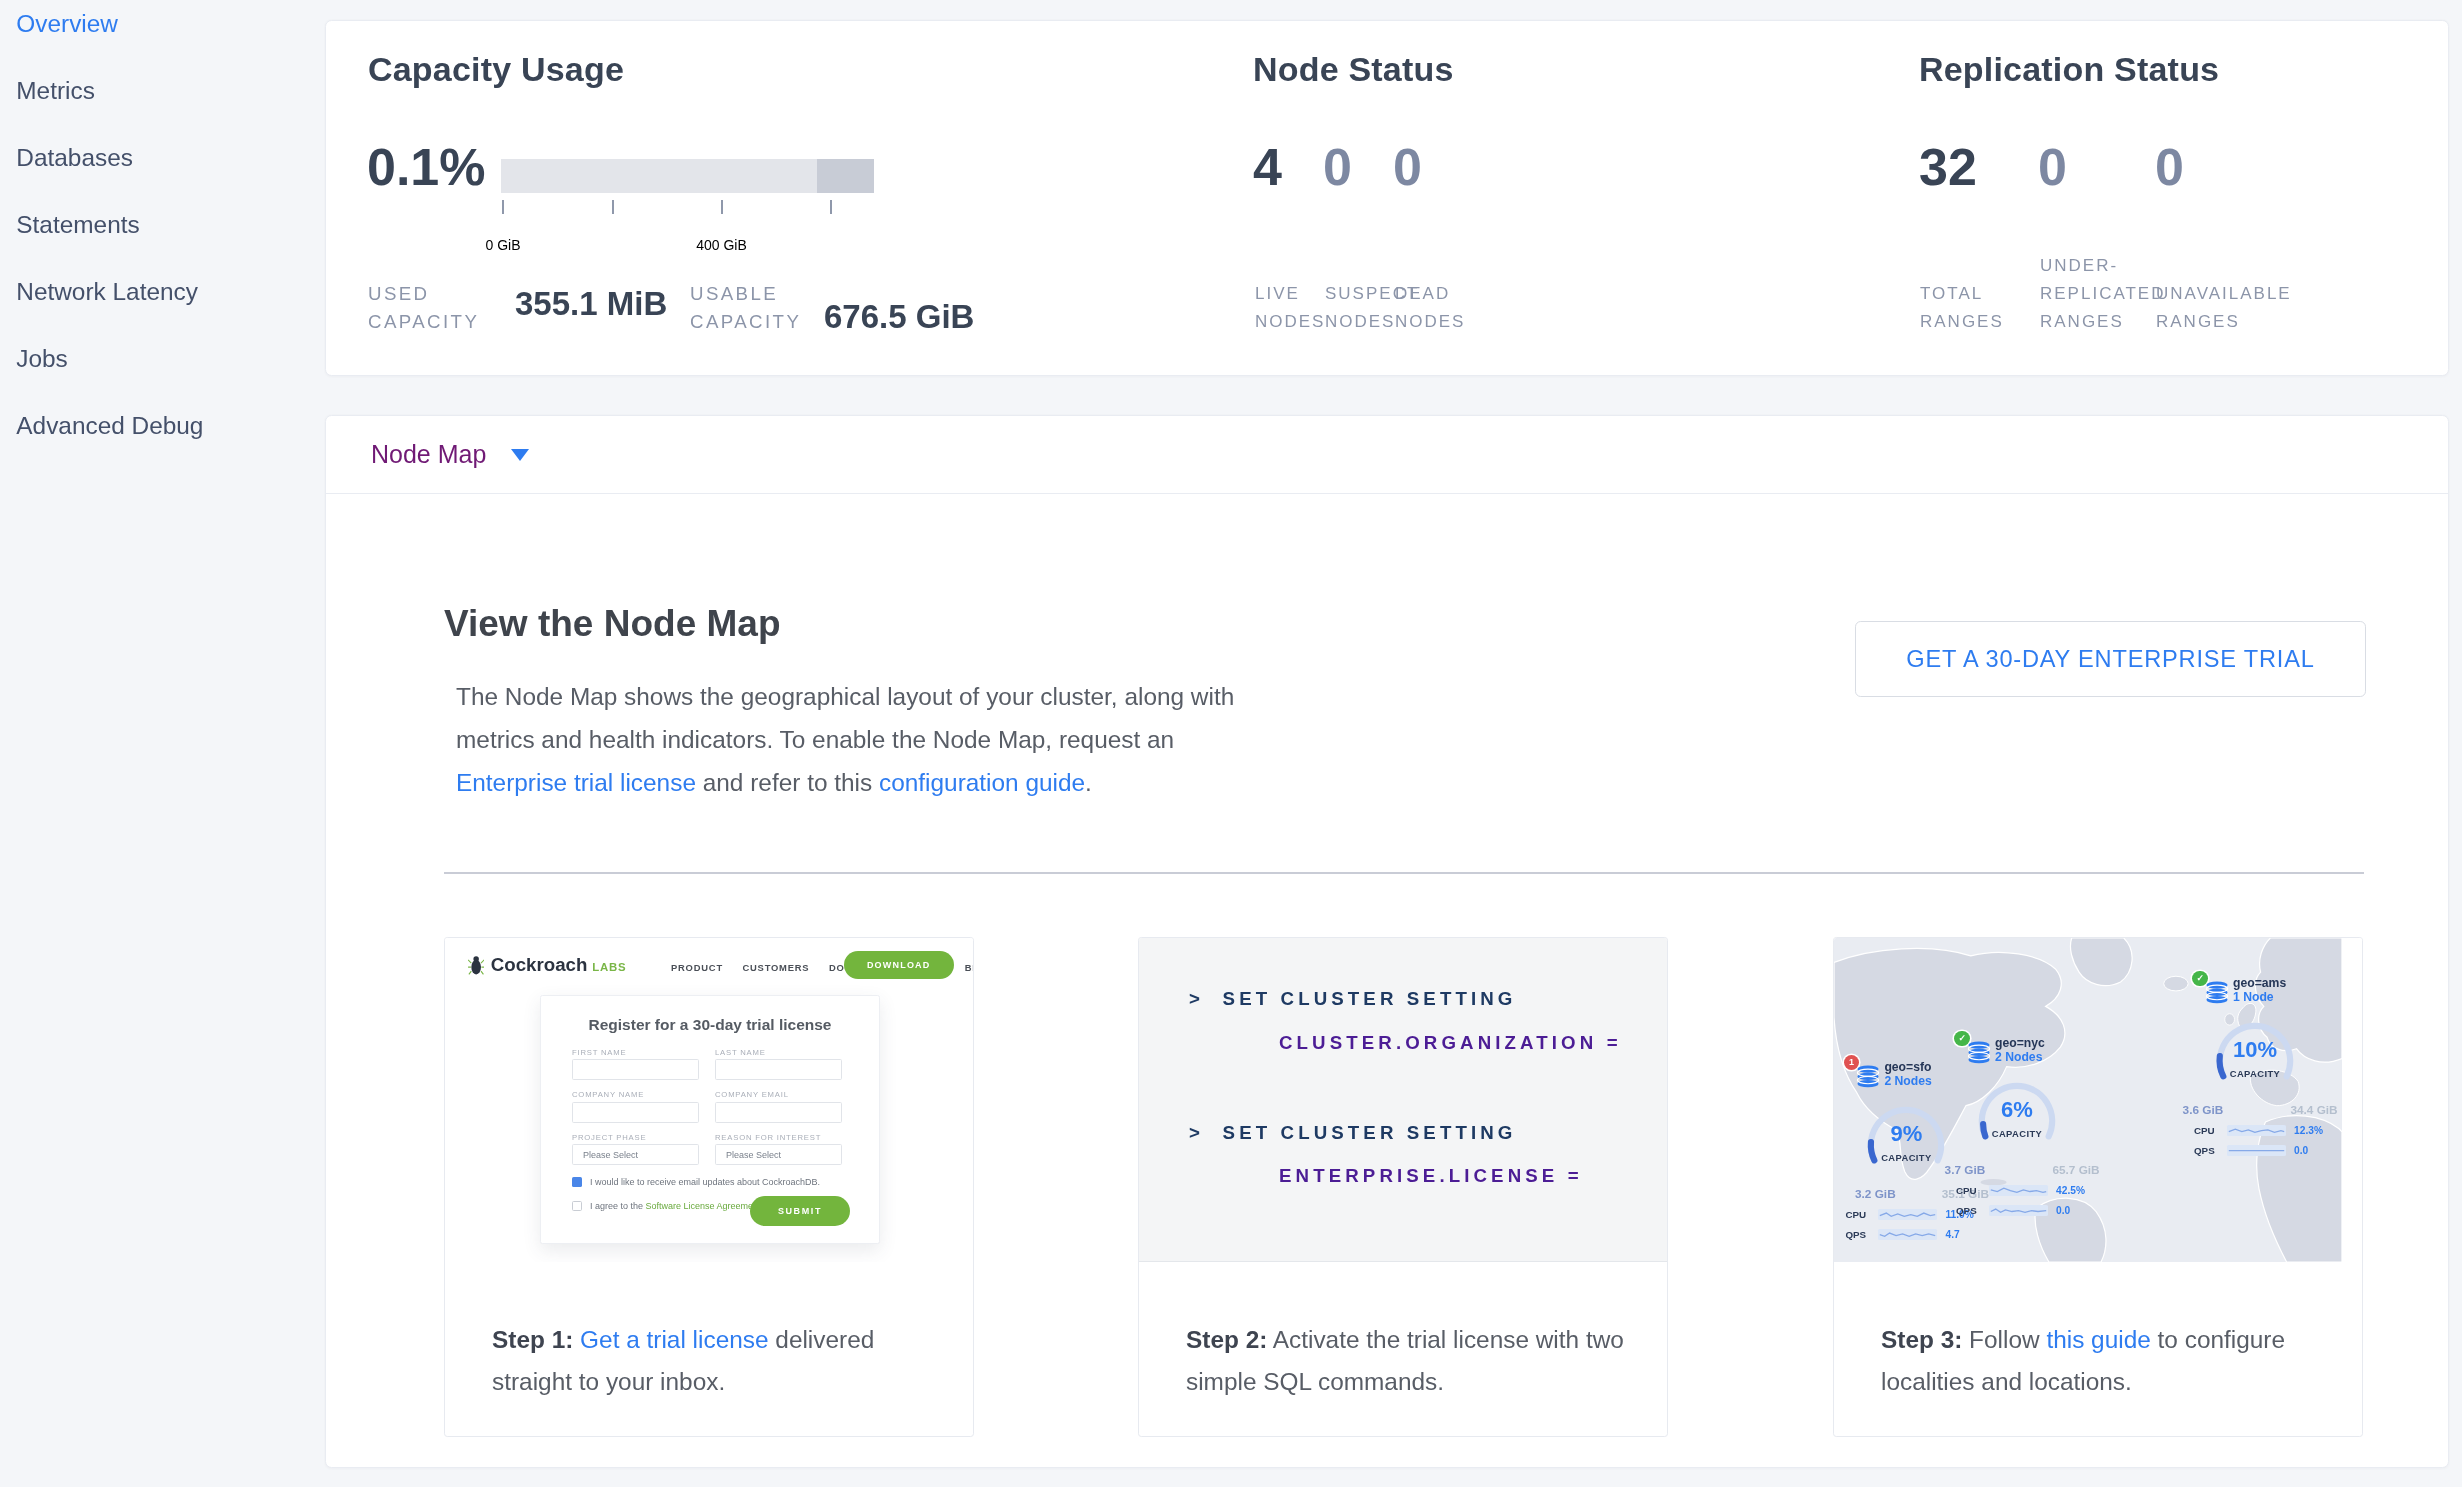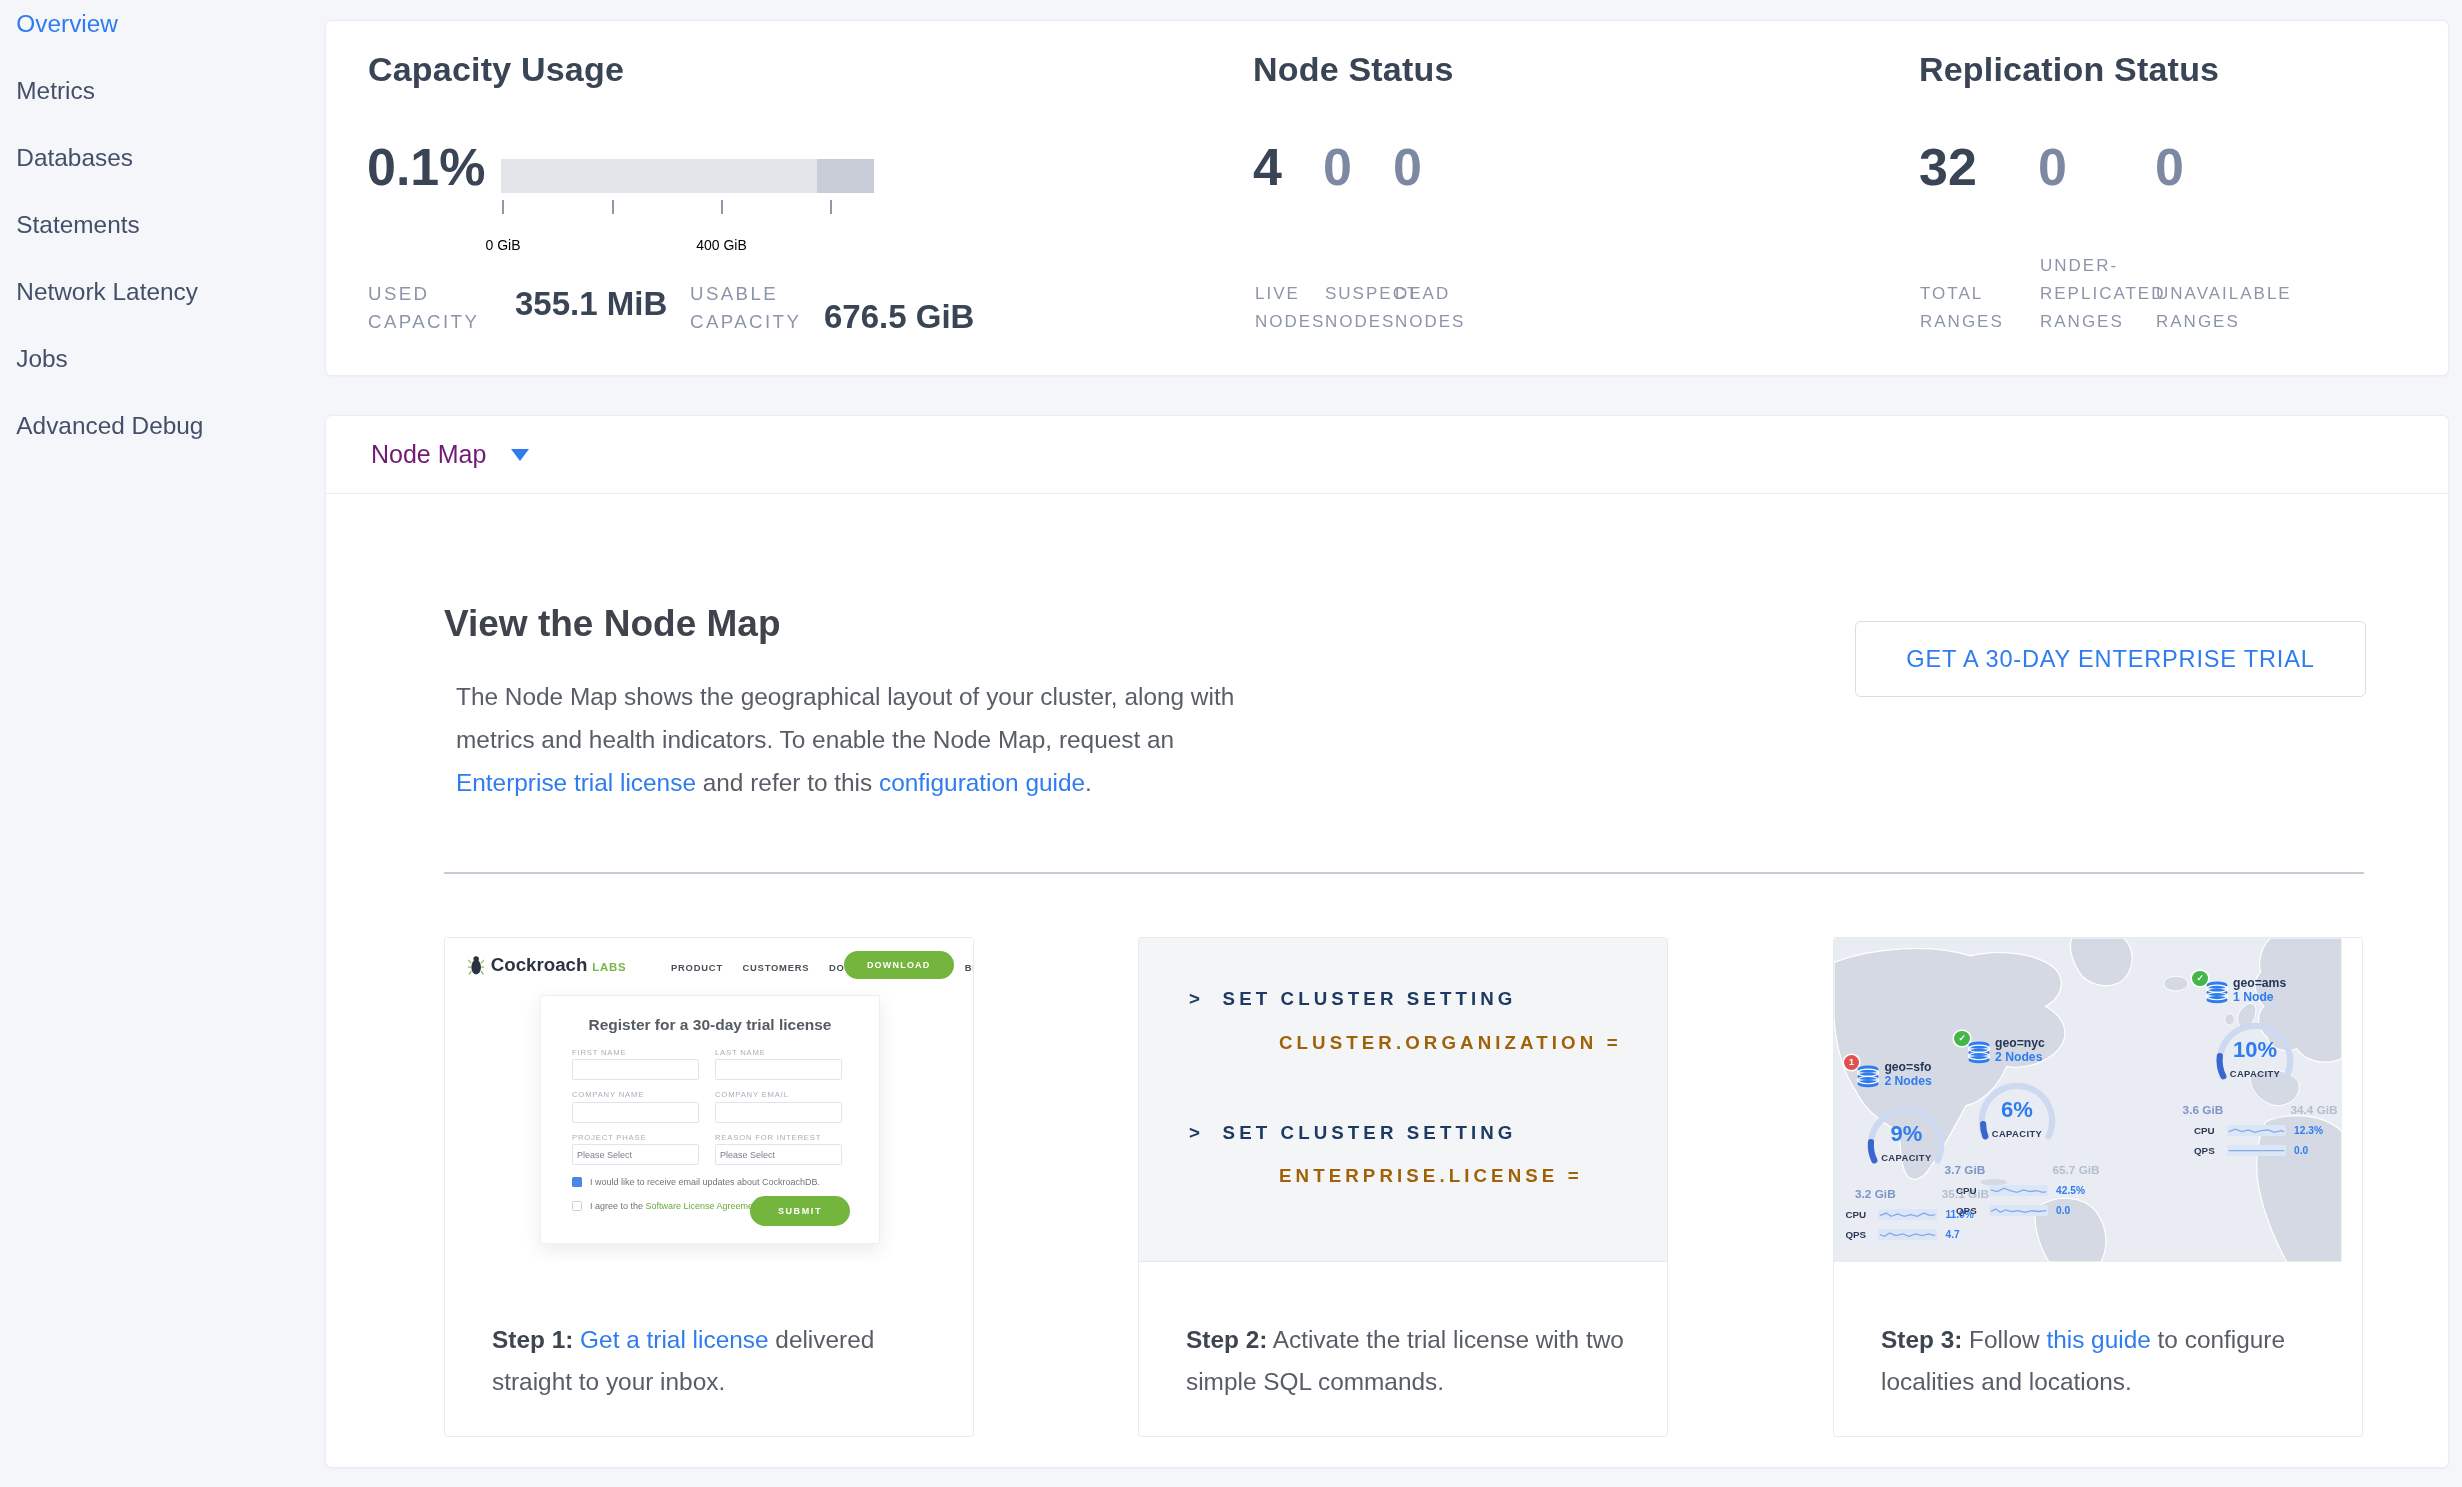--- a/index.html
+++ b/index.html
@@ -54,33 +54,33 @@
   .brand .bug { align-self:center; margin-right:6.5px; }
   .brand-name { font-size:18.7px; font-weight:700; color:#2b3340; }
   .brand-suffix { font-size:11.4px; font-weight:700; color:#7ab648; letter-spacing:0.8px; margin-left:4.9px; }
   .mini-nav { position:absolute; left:226px; top:24.4px; display:flex; gap:19.5px; }
   .mini-nav span { font-size:9.4px; font-weight:600; letter-spacing:0.8px; color:#4a4f57; }
   .dl-pill { position:absolute; right:19.5px; top:13px; background:#73b53d; color:#fff; font-size:9px; font-weight:700; letter-spacing:1.2px; padding:9px 23px; border-radius:14.6px; }
   .mini-form { position:absolute; left:95px; top:57px; width:340px; height:249px; background:#fff; border:0.8px solid #edeff3; border-radius:2.4px; box-shadow:0 6.5px 18px rgba(60,70,90,.10); }
   .mf-title { position:absolute; left:0; top:19.5px; width:100%; text-align:center; font-size:15.5px; font-weight:600; color:#555b63; }
   .mf-label { position:absolute; font-size:7.7px; letter-spacing:0.8px; color:#a9aeb8; }
   .mf-input { position:absolute; width:127px; height:21px; border:0.8px solid #e1e4e9; border-radius:1.6px; background:#fff; }
-  .mf-select { position:absolute; width:127px; height:21px; border:0.8px solid #e1e4e9; border-radius:1.6px; background:#fff; font-size:9px; color:#7a818c; line-height:20.3px; padding-left:4px; }
+  .mf-select { position:absolute; width:127px; height:21px; border:0.8px solid #e1e4e9; border-radius:1.6px; background:#fff; font-size:9px; color:#7a818c; line-height:20.3px; padding-left:10px; }
   .mf-check { position:absolute; display:flex; align-items:center; }
   .mf-box { width:9.8px; height:9.8px; border-radius:1.6px; margin-right:8.1px; flex:none; }
   .mf-box.on { background:#4a86e8; }
   .mf-box.off { background:#fff; border:0.8px solid #c9cdd4; }
   .mf-check span { font-size:9px; color:#6e747e; }
   .mf-check .green { color:#69aa3e; }
   .submit-pill { position:absolute; right:29px; top:200px; background:#73b53d; color:#fff; font-size:9px; font-weight:700; letter-spacing:1.6px; padding:9.8px 28px; border-radius:16.3px; }
 
   
   .sql-pane { background:#f4f5f6; border-bottom:0.8px solid #e4e7eb; }
   .sql-line { position:absolute; font-size:18.7px; font-weight:700; letter-spacing:4.1px; color:#1e3a63; white-space:nowrap; }
-  .sql-arg { color:#a16207; }
+  .sql-arg { color:#4c1d95; }
 
   
   .mapbg { position:absolute; left:0; top:0; }
   .cluster { position:absolute; width:171px; }
   .cl-badge { position:absolute; left:-1.6px; top:-3.3px; width:15.5px; height:15.5px; border-radius:50%; color:#fff; font-size:9px; font-weight:700; text-align:center; line-height:15.5px; box-shadow:0 0 0 1.6px #fff; }
   .cl-badge.err { background:#e05252; }
   .cl-badge.ok { background:#45b649; }
   .cl-head { position:absolute; left:39px; top:1.6px; }
   .cl-name { font-size:12.2px; font-weight:700; color:#253657; }
   .cl-nodes { font-size:12.2px; font-weight:700; color:#2e7cf0; }

